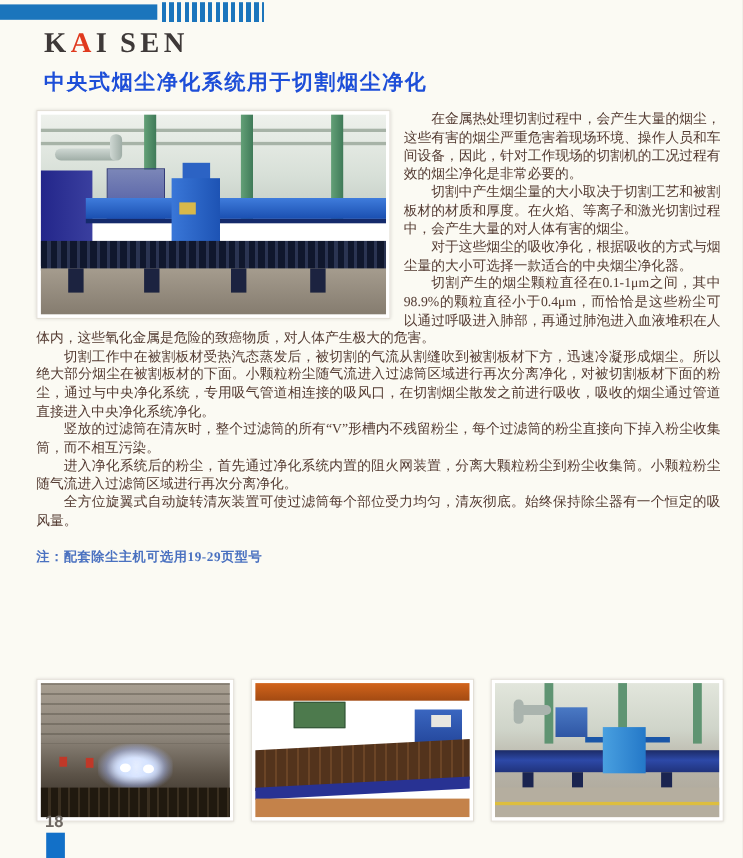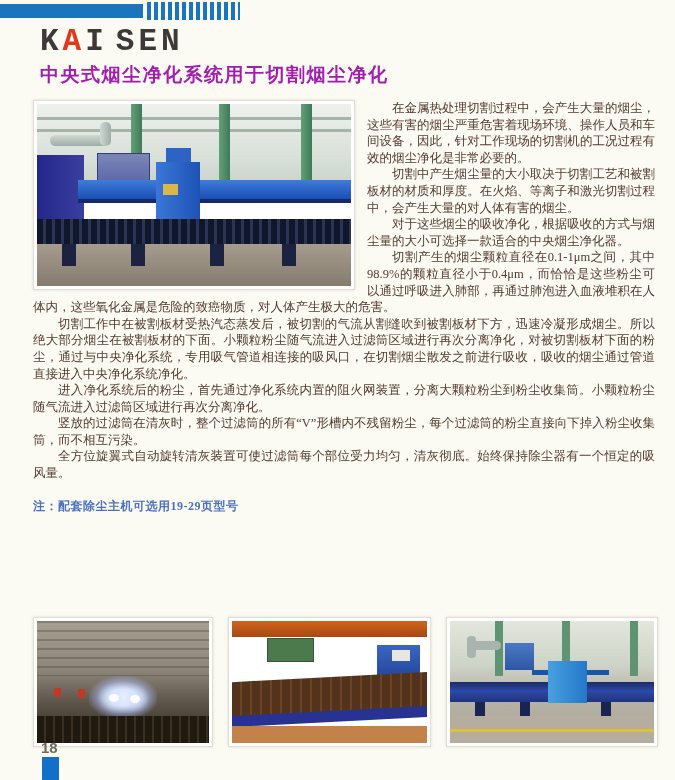--- a/index.html
+++ b/index.html
@@ -13,28 +13,28 @@
   .bar-solid {
     position:absolute; left:0; top:4px; width:143px; height:14px;
     background:#1b75bc;
   }
   .bar-stripes {
     position:absolute; left:147px; top:2px; width:93px; height:18px;
     background:repeating-linear-gradient(90deg,#1b75bc 0 4px,rgba(0,0,0,0) 4px 7px);
   }
   .logo {
     position:absolute; left:40px; top:24px;
-    font-family:Liberation Mono, monospace;
-    font-weight:bold; font-size:31px; letter-spacing:4px; color:#3e3938;
+    font-family:Liberation Serif, serif;
+    font-weight:bold; font-size:26px; letter-spacing:4px; color:#3e3938;
   }
   .logo .accent { color:#e0391e; }
   .logo .gap { display:inline-block; width:8px; }
   .title {
     position:absolute; left:40px; top:62px; width:600px;
-    font-size:19px; font-weight:bold; letter-spacing:1.5px; color:#a21caf;
+    font-size:19px; font-weight:bold; letter-spacing:1.5px; color:#1d4ed8;
   }
   
   .article {
     position:absolute; left:33px; top:100px; width:622px;
     font-size:12.5px; line-height:16.6px; color:#533a31;
     text-align:justify;
   }
   .article p { margin:0; text-indent:2em; }
   .photo-frame {
     background:#ffffff; border:1px solid #e3dfd6; padding:3px;
@@ -179,22 +179,22 @@
         <div class="sc-leg" style="left:30%;"></div>
         <div class="sc-leg" style="left:55%;"></div>
         <div class="sc-leg" style="left:78%;"></div>
       </div>
     </figure>
     <p>在金属热处理切割过程中，会产生大量的烟尘，这些有害的烟尘严重危害着现场环境、操作人员和车间设备，因此，针对工作现场的切割机的工况过程有效的烟尘净化是非常必要的。</p>
     <p>切割中产生烟尘量的大小取决于切割工艺和被割板材的材质和厚度。在火焰、等离子和激光切割过程中，会产生大量的对人体有害的烟尘。</p>
     <p>对于这些烟尘的吸收净化，根据吸收的方式与烟尘量的大小可选择一款适合的中央烟尘净化器。</p>
     <p>切割产生的烟尘颗粒直径在0.1-1μm之间，其中98.9%的颗粒直径小于0.4μm，而恰恰是这些粉尘可以通过呼吸进入肺部，再通过肺泡进入血液堆积在人体内，这些氧化金属是危险的致癌物质，对人体产生极大的危害。</p>
     <p>切割工作中在被割板材受热汽态蒸发后，被切割的气流从割缝吹到被割板材下方，迅速冷凝形成烟尘。所以绝大部分烟尘在被割板材的下面。小颗粒粉尘随气流进入过滤筒区域进行再次分离净化，对被切割板材下面的粉尘，通过与中央净化系统，专用吸气管道相连接的吸风口，在切割烟尘散发之前进行吸收，吸收的烟尘通过管道直接进入中央净化系统净化。</p>
+    <p>竖放的过滤筒在清灰时，整个过滤筒的所有“V”形槽内不残留粉尘，每个过滤筒的粉尘直接向下掉入粉尘收集筒，而不相互污染。</p>
     <p>进入净化系统后的粉尘，首先通过净化系统内置的阻火网装置，分离大颗粒粉尘到粉尘收集筒。小颗粒粉尘随气流进入过滤筒区域进行再次分离净化。</p>
-    <p>竖放的过滤筒在清灰时，整个过滤筒的所有“V”形槽内不残留粉尘，每个过滤筒的粉尘直接向下掉入粉尘收集筒，而不相互污染。</p>
     <p>全方位旋翼式自动旋转清灰装置可使过滤筒每个部位受力均匀，清灰彻底。始终保持除尘器有一个恒定的吸风量。</p>
   </div>
 
   <div class="note">注：配套除尘主机可选用19-29页型号</div>
 
   <div class="gallery">
     <figure class="photo-frame g-a">
       <div class="scene">
         <div class="g1-bg"></div>
         <div class="g1-beams"></div>

